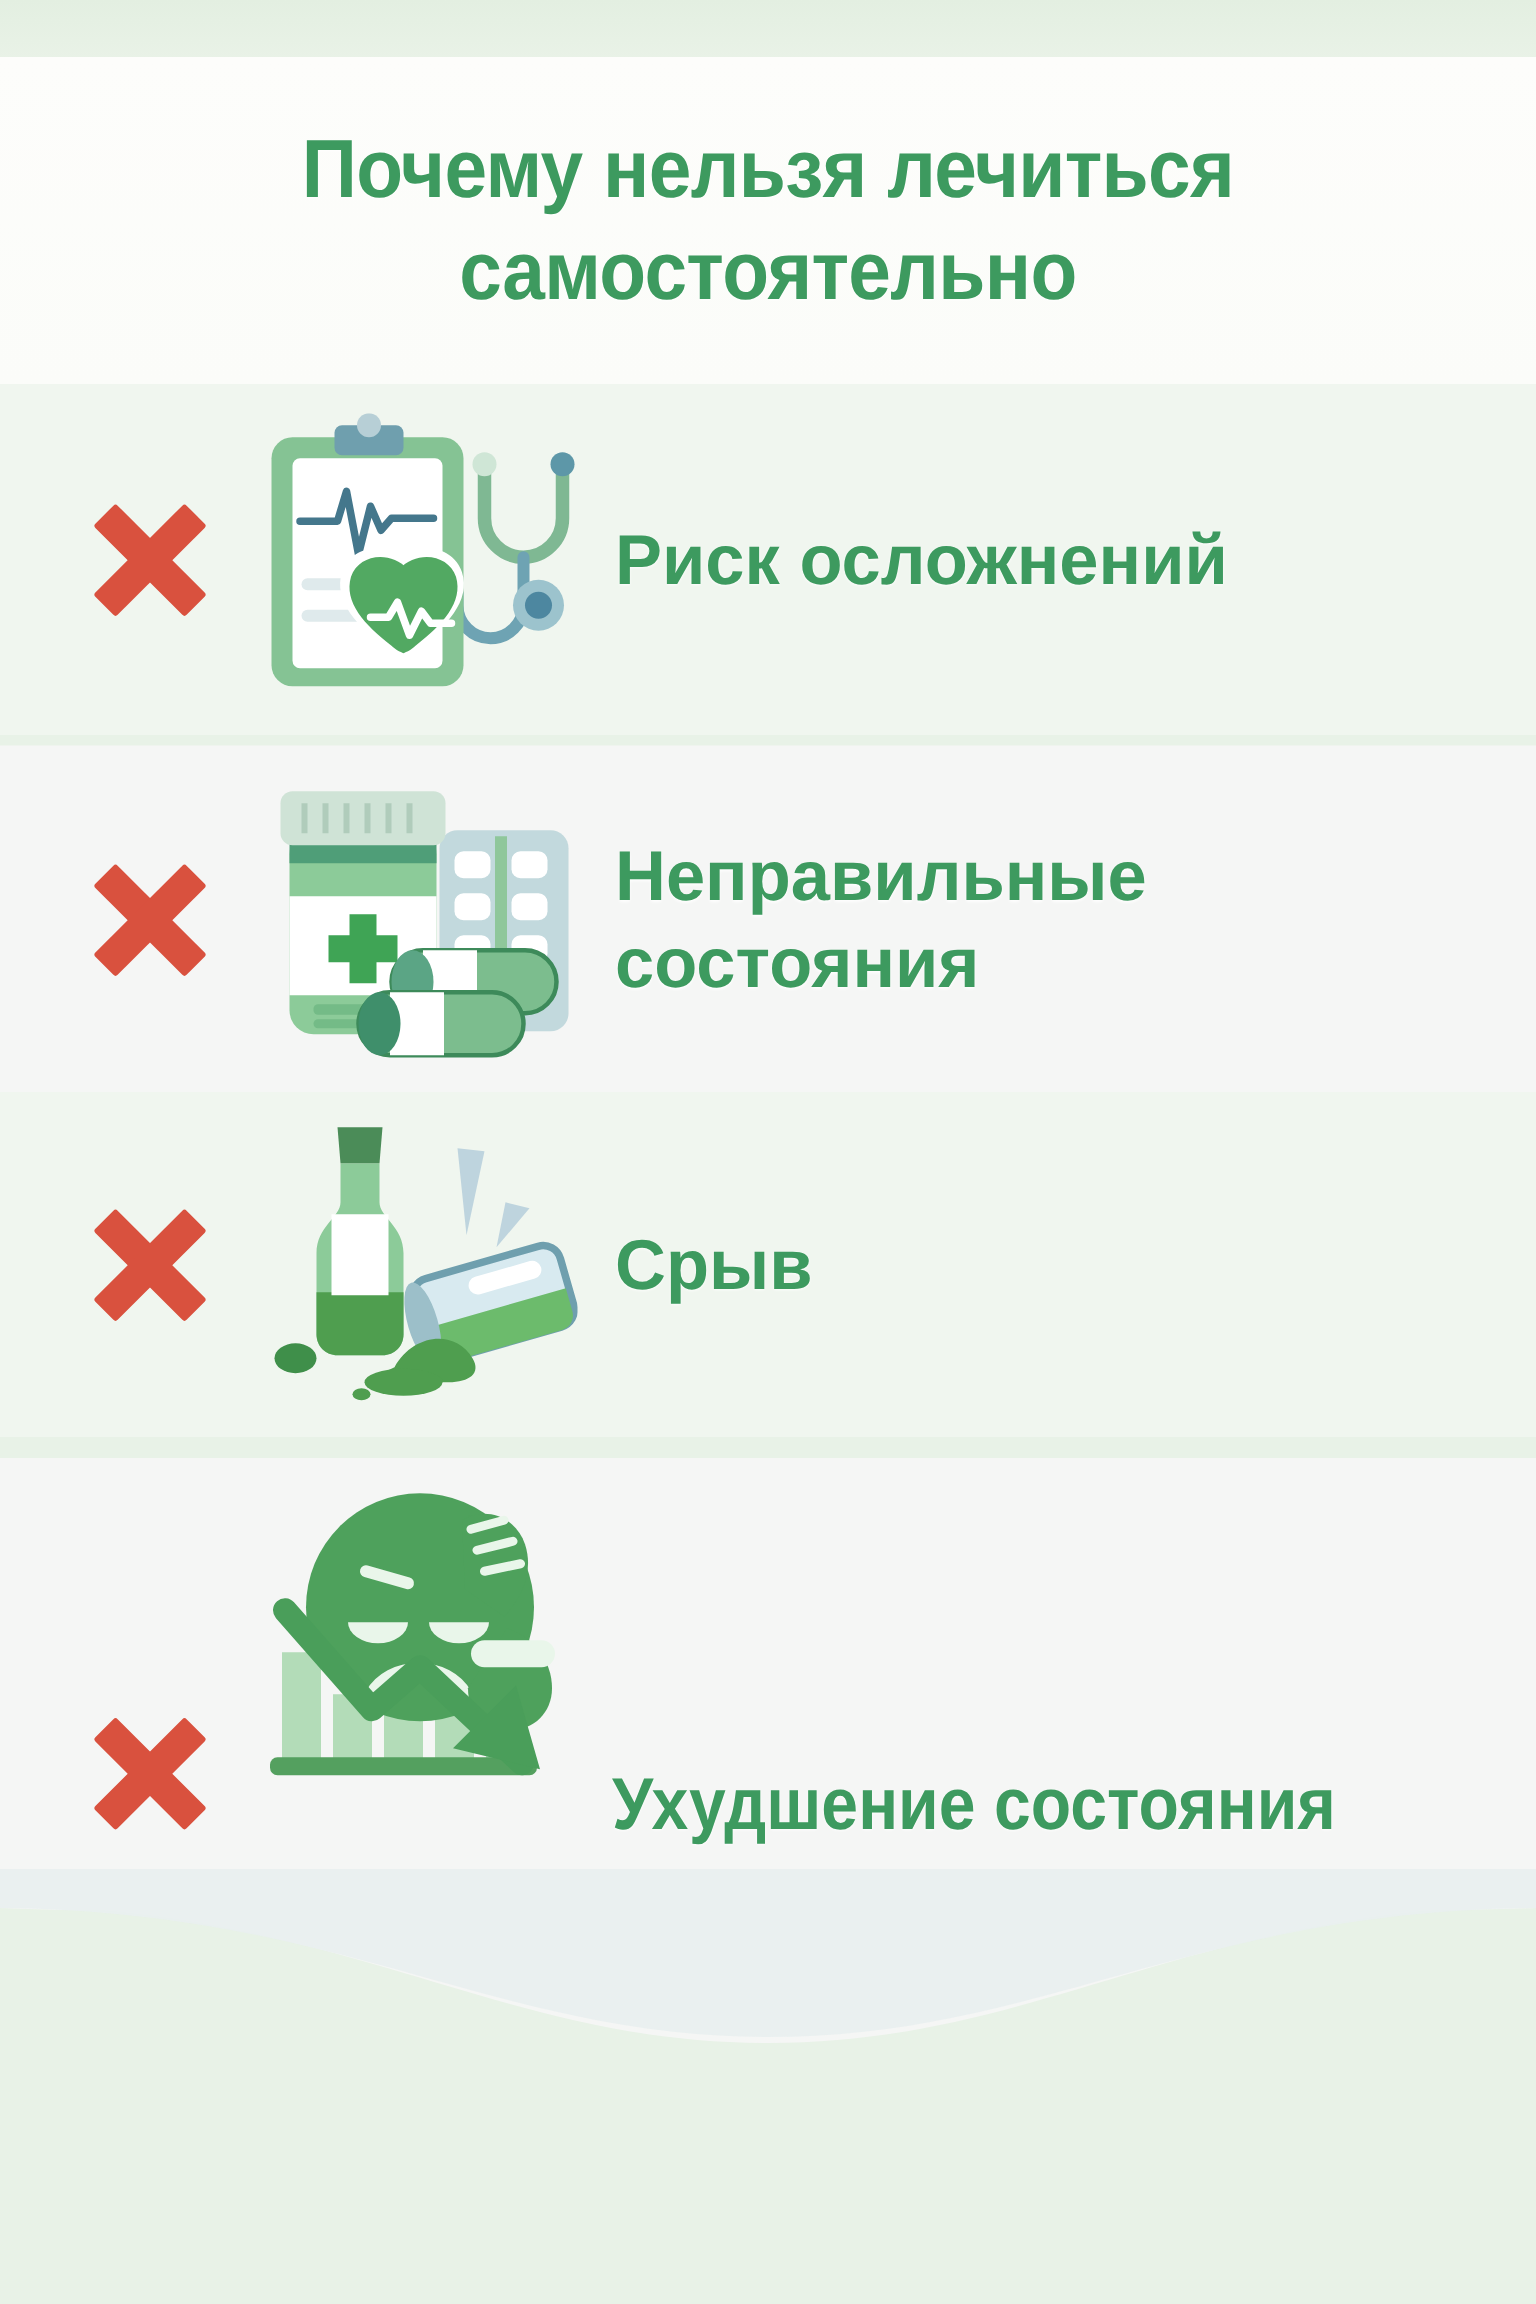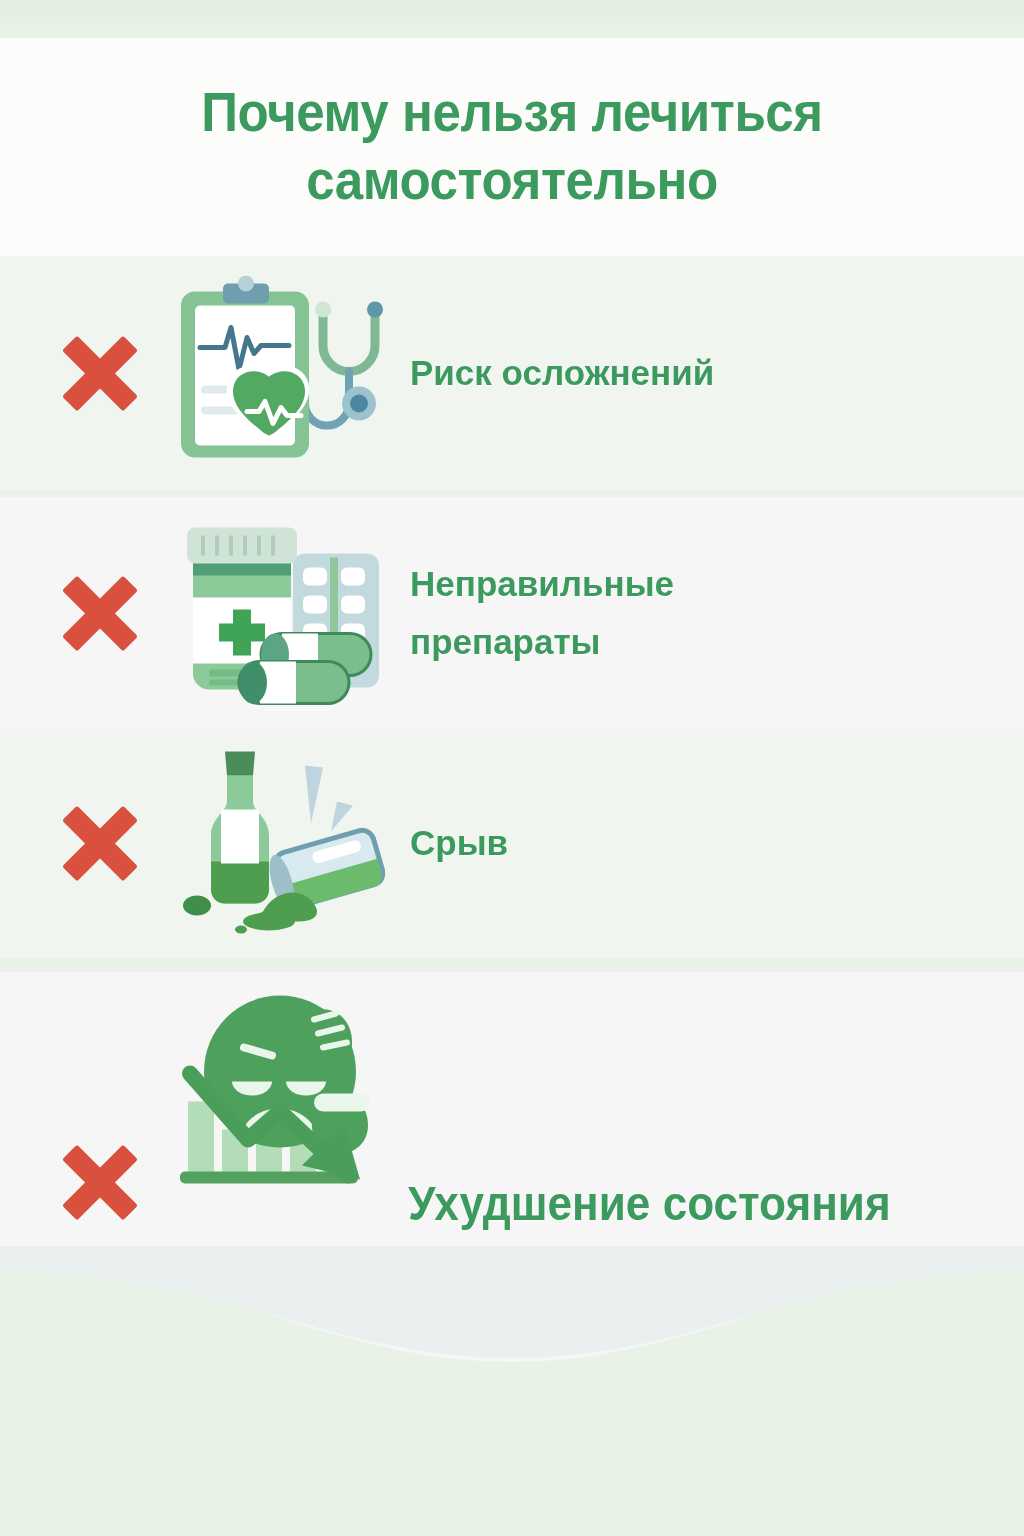--- a/index.html
+++ b/index.html
@@ -112,21 +112,21 @@
   }
   .icon-slot svg { position: absolute; top: 50%; left: 50%; transform: translate(-50%, -50%); }
 
   .row-label {
     flex: 1 1 auto;
     padding-left: 20px;
     padding-right: 30px;
     color: #3d9a5f;
     font-family: "Liberation Sans Narrow", "Liberation Sans", "DejaVu Sans", sans-serif;
     font-weight: bold;
-    font-size: 35px;
+    font-size: 47px;
     line-height: 58px;
     white-space: pre-line;
     text-shadow: 0 1px 2px rgba(255,255,255,0.85);
   }
   .row-label.condensed { transform: scaleX(0.9); transform-origin: left center; font-size: 49px; }
 
   
   .bottom-wave { position: absolute; bottom: 0; left: 0; width: 1024px; height: 304px; }
 </style>
 </head>
@@ -216,21 +216,21 @@
           <rect x="106" y="118" width="28" height="42" rx="21" fill="#5ba585"></rect>
         </g>
         <g transform="translate(-22,28)">
           <rect x="106" y="118" width="110" height="42" rx="21" fill="#7cbd8e" stroke="#3d8a5a" stroke-width="3"></rect>
           <path d="M127 118 h36 v42 h-36 z" fill="#ffffff"></path>
           <rect x="106" y="118" width="28" height="42" rx="21" fill="#3f8f6b"></rect>
         </g>
       </svg>
     </div>
     <div class="row-label">Неправильные
-препараты</div>
+состояния</div>
   </div>
 
   <div class="row row-3 tint-green">
     <div class="mark">
       <span></span>
         <span></span>
     </div>
     <div class="icon-slot">
       <svg width="230" height="195" viewBox="0 0 230 195">
 

